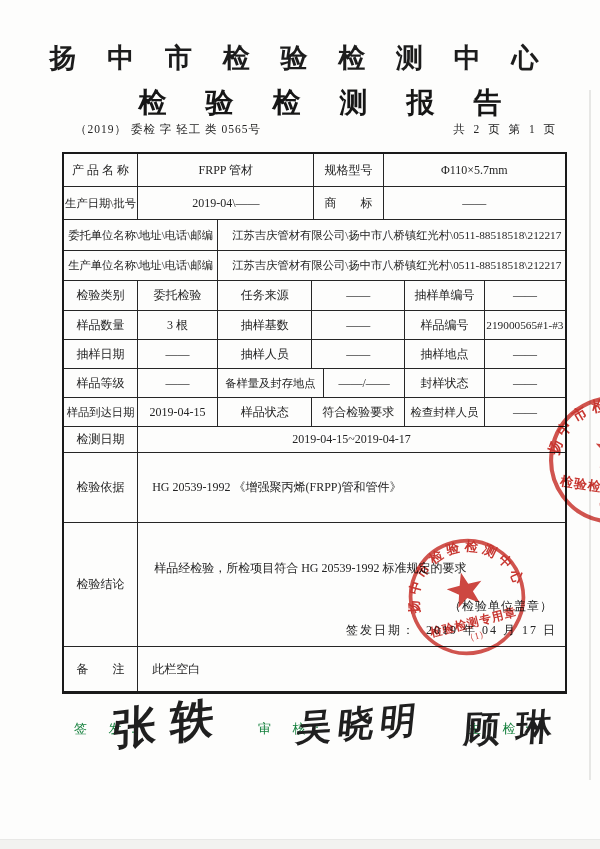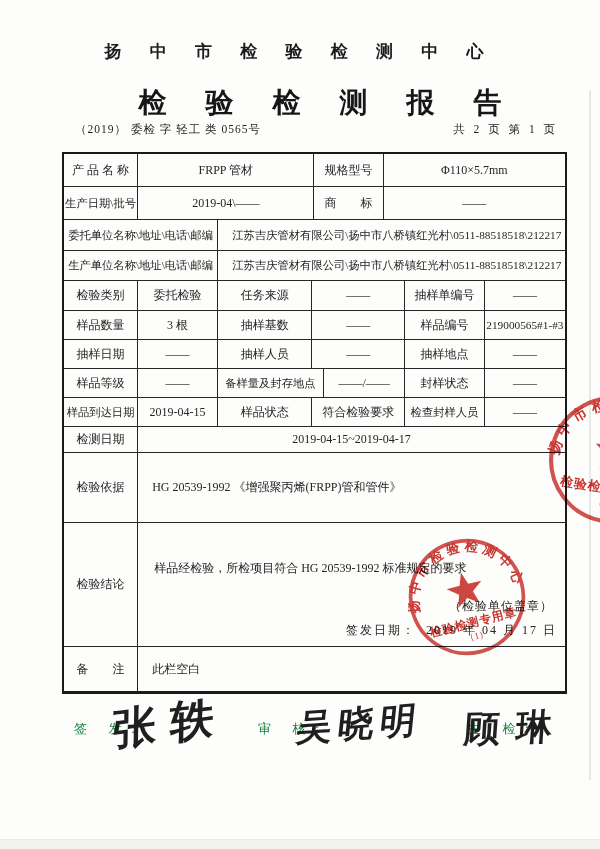--- a/index.html
+++ b/index.html
@@ -9,21 +9,21 @@
     background:#fdfdfc;
     font-family:"Liberation Serif","DejaVu Serif",serif;
     color:#242424;
   }
   
   .scan-right { position:absolute; left:589px; top:90px; width:2px; height:690px; background:#e7e7e5; }
   .scan-bottom { position:absolute; left:0; top:839px; width:600px; height:10px; background:#f2f2f0; border-top:1px solid #e8e8e6; }
 
   
   .org-title { position:absolute; left:0; top:40px; width:600px; text-align:center;
-    font-size:17px; font-weight:bold; letter-spacing:12px; color:#1c1c1c; white-space:pre; }
+    font-size:27px; font-weight:bold; letter-spacing:12px; color:#1c1c1c; white-space:pre; }
   .report-title { position:absolute; left:0; top:84px; width:600px; text-align:center;
     font-size:28px; font-weight:bold; letter-spacing:16px; color:#161616; white-space:pre;margin-left:28px; }
   .doc-number { position:absolute; left:75px; top:122px; font-size:11.5px; letter-spacing:1px; white-space:pre; }
   .page-info { position:absolute; right:42px; top:122px; font-size:11.5px; letter-spacing:3px; white-space:pre; }
 
   
   .report-table { position:absolute; left:62px; top:152px; width:505px;
     border:2px solid #1a1a1a; border-bottom-width:3px; background:transparent; }
   .tr { display:flex; border-bottom:1px solid #262626; }
   .tr:last-child { border-bottom:none; }

